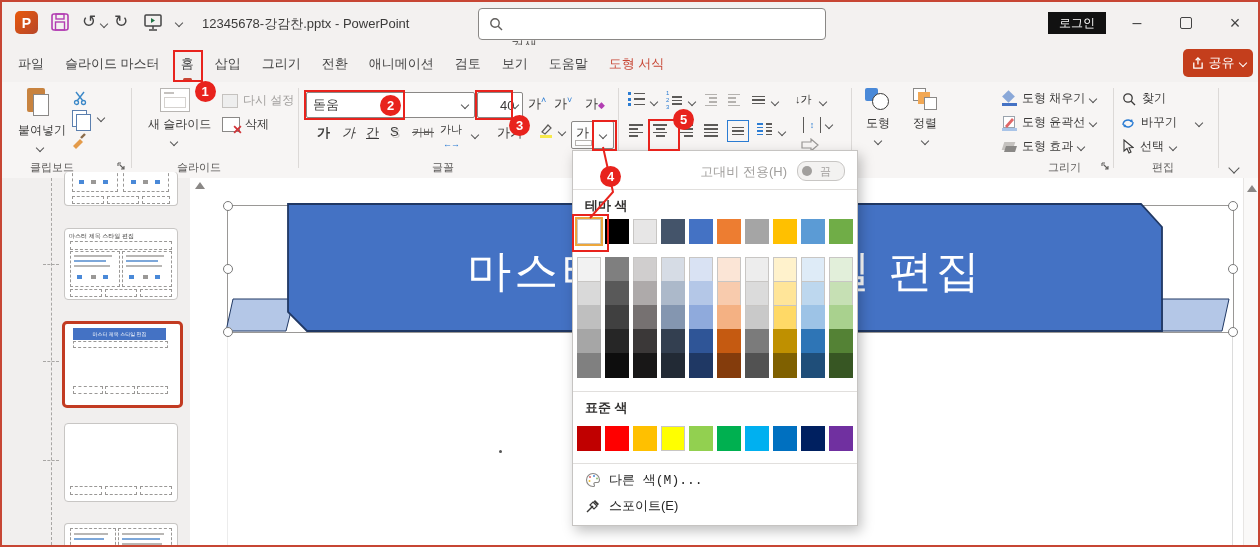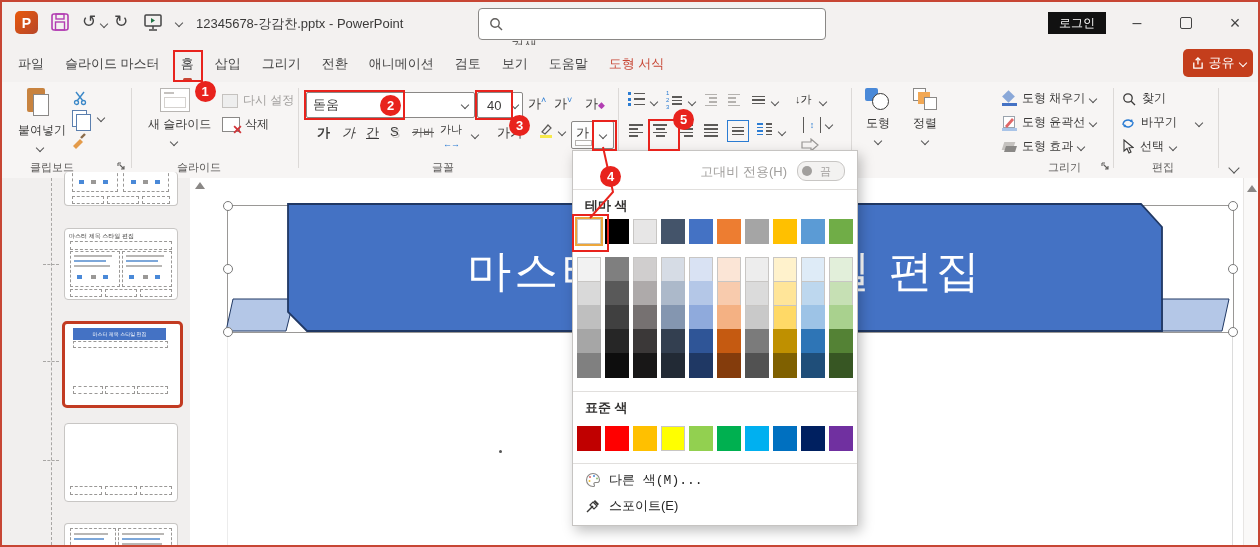--- a/index.html
+++ b/index.html
@@ -2,21 +2,21 @@
 <html><head>
 <meta charset="utf-8">
 <style>
   html,body{margin:0;padding:0;background:#fff;}
   #root{position:relative;width:1260px;height:547px;overflow:hidden;background:#fff;
         font-family:"Liberation Sans","DejaVu Sans",sans-serif;font-size:12px;color:#3b3a39;}
   .abs{position:absolute;}
   .frame{position:absolute;inset:0;border:2px solid #c74634;pointer-events:none;z-index:60;}
   
   .titlebar{position:absolute;left:0;top:0;width:1260px;height:45px;background:#f3f1f0;}
-  .doc-title{position:absolute;left:196px;top:15px;font-size:13px;color:#3b3a39;white-space:nowrap;}
+  .doc-title{position:absolute;left:202px;top:15px;font-size:13px;color:#3b3a39;white-space:nowrap;}
   .searchbox{position:absolute;left:478px;top:8px;width:326px;height:30px;background:#fff;
              border:1px solid #8a8886;border-radius:4px;display:flex;align-items:center;padding:0 10px;gap:8px;}
   .searchbox span{color:#605e5c;font-size:13px;margin-top:44px;}
   .login{position:absolute;left:1048px;top:12px;width:58px;height:22px;background:#111;color:#fff;
          font-size:12px;display:flex;align-items:center;justify-content:center;}
   .winbtn{position:absolute;top:10px;width:30px;height:26px;display:flex;align-items:center;justify-content:center;color:#444;}
   
   .tabrow{position:absolute;left:0;top:45px;width:1260px;height:37px;background:#f3f1f0;}
   #tabs-container{position:absolute;left:18px;top:0;height:37px;display:flex;gap:21px;align-items:center;}
   .tab{font-size:13px;color:#444;white-space:nowrap;padding:2px 0;cursor:default;position:relative;}
@@ -182,21 +182,21 @@
       <span class="rtxt">삭제</span>
     </div>
     <div class="glabel" style="left:177px;">슬라이드</div>
     <div class="sep" style="left:298px;"></div>
 
     <div class="abs" style="left:306px;top:10px;width:167px;height:24px;background:#fff;border:1px solid #8a8886;border-radius:2px;display:flex;align-items:center;">
       <span style="padding-left:6px;font-size:13px;">돋움</span>
       <span class="chev" style="position:absolute;right:6px;"></span>
     </div>
     <div class="abs" style="left:477px;top:10px;width:44px;height:24px;background:#fff;border:1px solid #8a8886;border-radius:2px;display:flex;align-items:center;">
-      <span style="padding-left:9px;font-size:13px;">40</span>
+      <span style="padding-left:22px;font-size:13px;">40</span>
       <span class="chev" style="position:absolute;right:4px;"></span>
     </div>
     <div class="abs kbtn" style="left:528px;top:13px;"><span>가</span><span style="color:#2b7cd3;font-size:9px;vertical-align:top;">˄</span></div>
     <div class="abs kbtn" style="left:554px;top:13px;"><span>가</span><span style="color:#2b7cd3;font-size:9px;vertical-align:top;">˅</span></div>
     <div class="abs kbtn" style="left:585px;top:13px;"><span>가</span><span style="color:#b23db2;font-size:9px;">◆</span></div>
 
     <div class="abs kbtn" style="left:317px;top:42px;font-weight:bold;">가</div>
     <div class="abs kbtn" style="left:342px;top:42px;font-style:italic;">가</div>
     <div class="abs kbtn" style="left:366px;top:42px;text-decoration:underline;">간</div>
     <div class="abs" style="left:390px;top:42px;font-size:13px;color:#3b3a39;text-shadow:1.5px 1.5px 0 #c8c6c4;">S</div>

